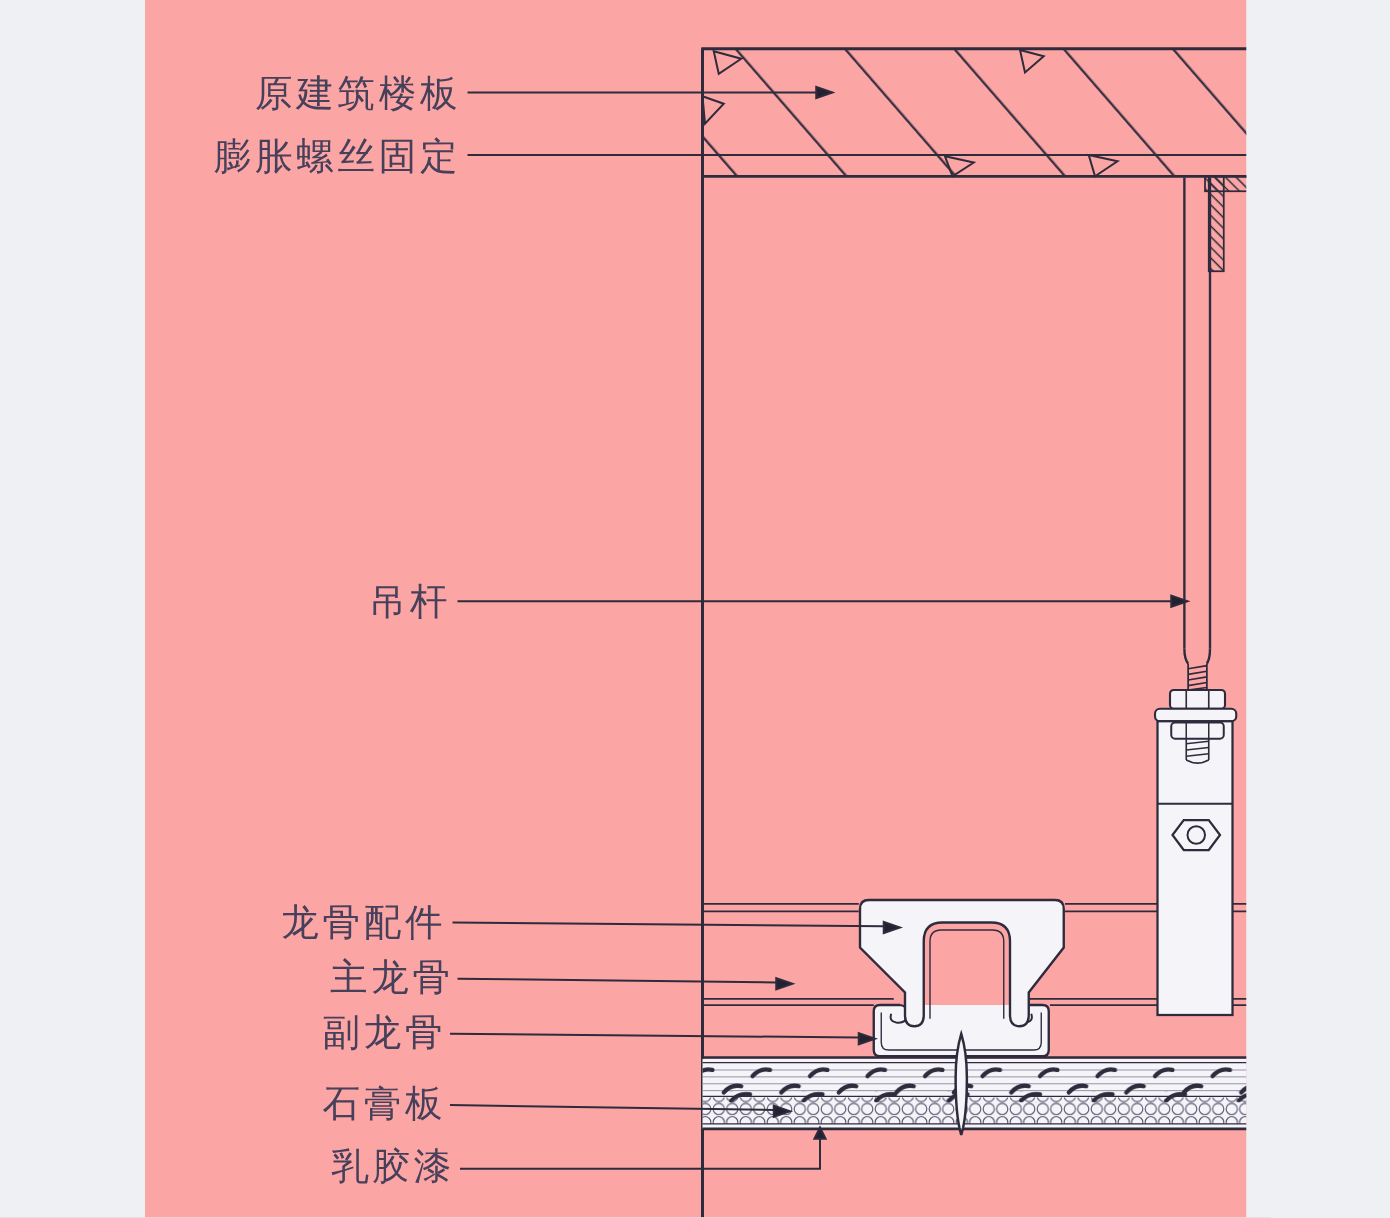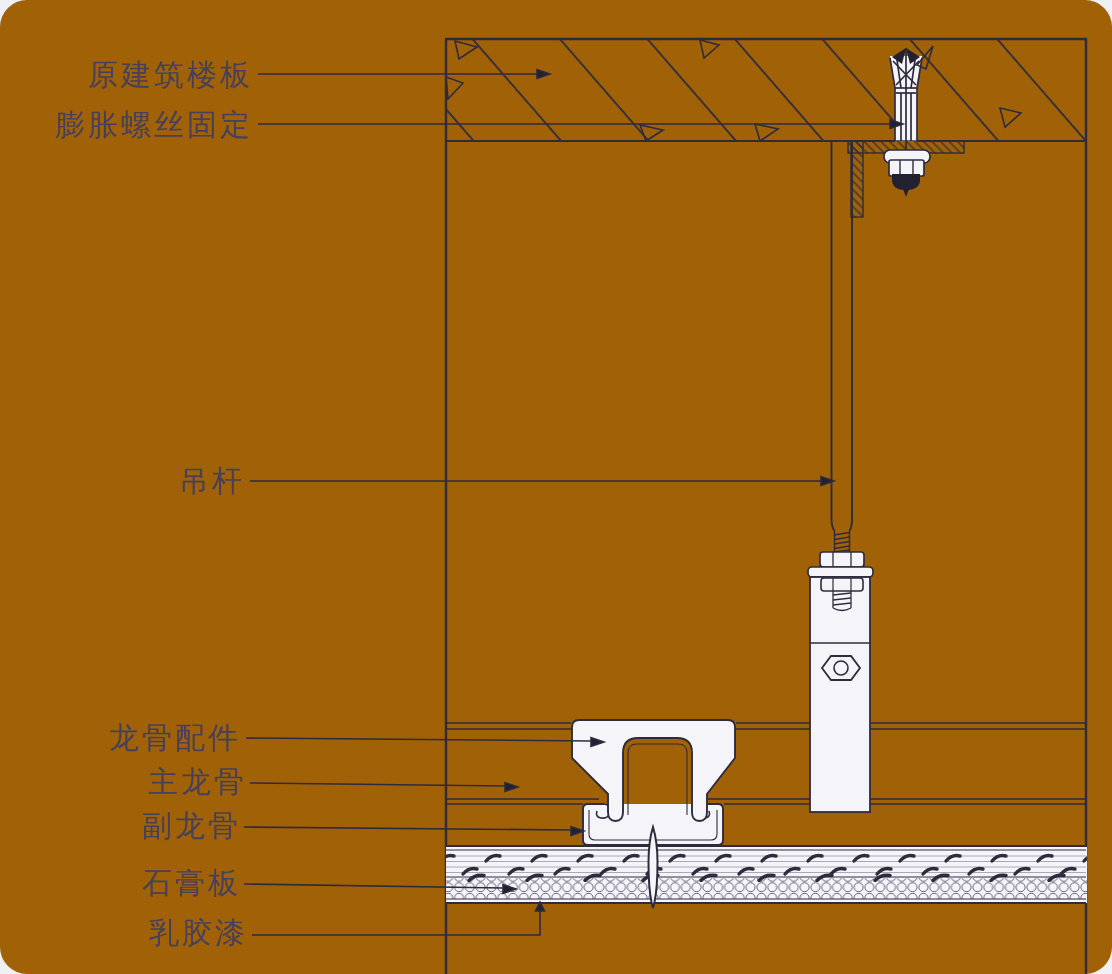--- a/index.html
+++ b/index.html
@@ -1,21 +1,20 @@
 <!DOCTYPE html>
 <html><head>
 <meta charset="utf-8">
 <style>
   html,body{margin:0;padding:0;background:#eef0f4;}
   .stage{
-    width:1112px;height:974px;position:relative;margin:0 auto;
-    background:#a16207;
+    width:881px;height:974px;position:relative;margin:0 auto;
+    background:#fca5a5;
     font-family:"Liberation Sans","DejaVu Sans",sans-serif;
     overflow:hidden;
-    border-radius:27px;
   }
   svg{display:block}
   .lbl{
     font-size:30px;
     letter-spacing:3px;
     font-weight:500;
     fill:#46405a;
   }
 </style>
 </head>

